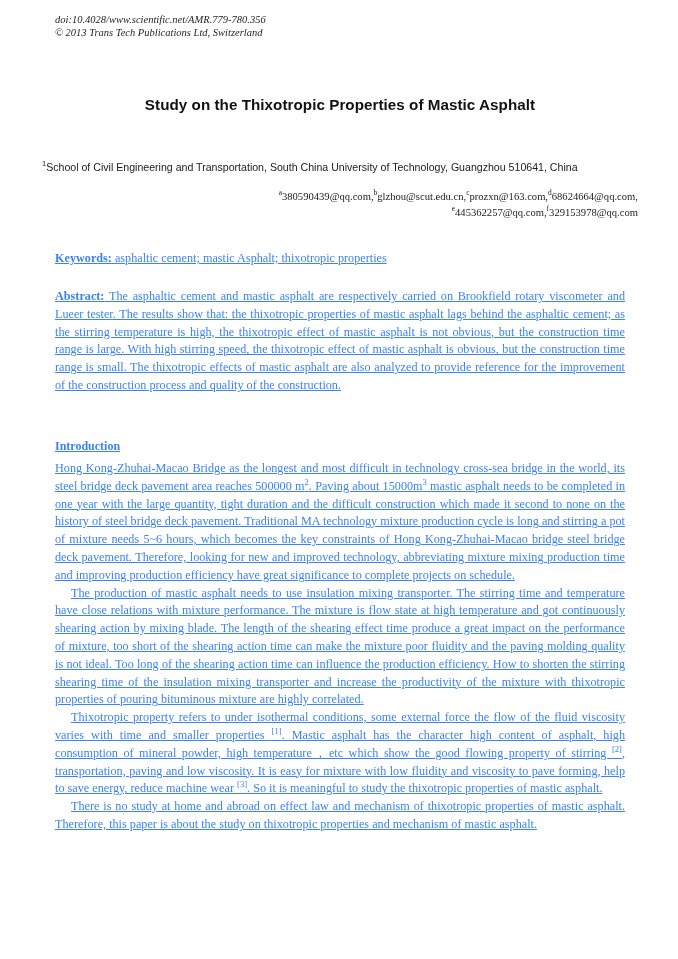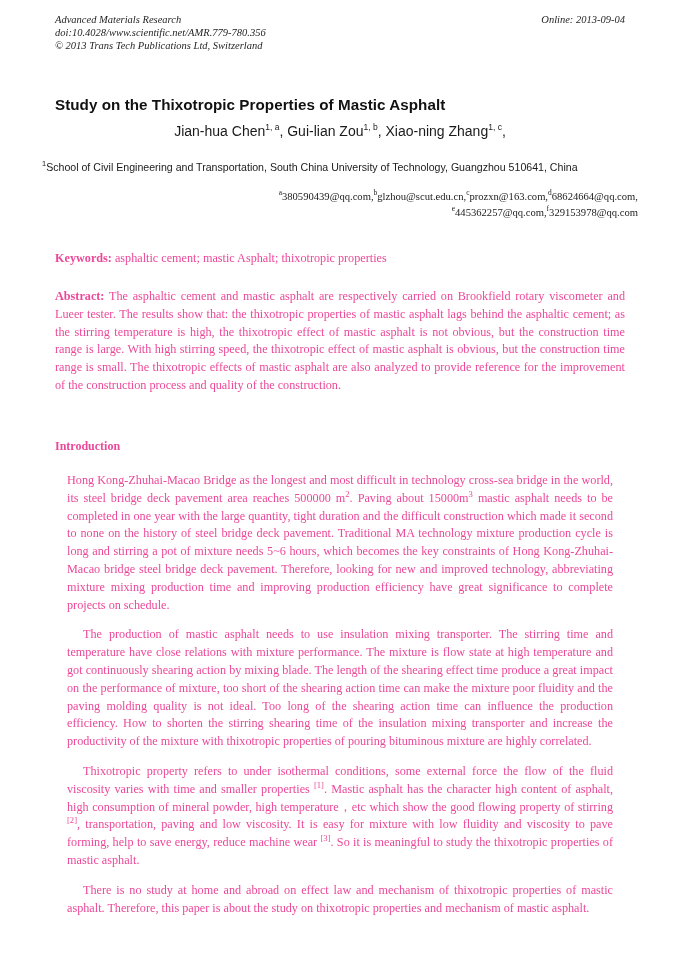--- a/index.html
+++ b/index.html
@@ -42,20 +42,21 @@
   .journal-header .line {
     white-space: nowrap;
   }
 
   
   .paper-title {
     position: absolute;
     left: 55px;
     top: 95px;
     width: 570px;
+    text-align: center;
     font-family: "Liberation Sans", "DejaVu Sans", sans-serif;
     font-weight: bold;
     font-size: 15.2px;
     line-height: 19px;
     color: #111;
     letter-spacing: 0.05px;
   }
 
   
   .authors {
@@ -110,69 +111,63 @@
 
   
   .body-block {
     position: absolute;
     left: 55px;
     width: 570px;
     font-family: "Liberation Serif", "DejaVu Serif", serif;
     font-size: 12.2px;
     line-height: 17.8px;
     text-align: justify;
-    color: #ec4899;
+    color: #3b82f6;
+    text-decoration: underline;
   }
   .body-block b { font-weight: bold; }
 
   .keywords { top: 250px; }
   .abstract { top: 288px; }
   .intro-heading {
     top: 438px;
     font-weight: bold;
     font-size: 12px;
   }
   .intro-body { top: 460px; }
 
-  .para { margin: 12px; text-align: justify; text-justify: inter-word; }
+  .para { margin: 0; text-align: justify; text-justify: inter-word; }
   .para + .para { text-indent: 16px; }
 
   sup.ref {
     font-size: 8.6px;
     vertical-align: super;
     line-height: 0;
   }
   sup.unit {
     font-size: 8.6px;
     vertical-align: super;
     line-height: 0;
   }
 </style>
 </head>
 <body>
 
 <div class="page">
 
   <div class="journal-header">
-    <div class="row-top">
-      <span class="line">Advanced Materials Research</span>
-      <span class="online">Online: 2013-09-04</span>
-    </div>
     <div class="line">doi:10.4028/www.scientific.net/AMR.779-780.356</div>
     <div class="line">© 2013 Trans Tech Publications Ltd, Switzerland</div>
   </div>
 
   <div class="paper-title">
     <span>Study on the Thixotropic Properties of </span><span>Mastic Asphalt</span>
   </div>
 
   <div class="authors">
-    <div>
-      <span>Jian-hua Chen</span><sup>1, a</sup><span>, </span><span>Gui-lian Zou</span><sup>1, b</sup><span>, </span><span>Xiao-ning Zhang</span><sup>1, c</sup><span>,</span>
-    </div>
   </div>
 
   <div class="affiliation">
     <sup>1</sup><span>School of Civil Engineering and Transportation, South China University of Technology, Guangzhou 510641, China</span>
   </div>
 
   <div class="emails">
     <div>
       <sup>a</sup><span>380590439@qq.com,</span><sup>b</sup><span>glzhou@scut.edu.cn,</span><sup>c</sup><span>prozxn@163.com,</span><sup>d</sup><span>68624664@qq.com,</span>
     </div>

